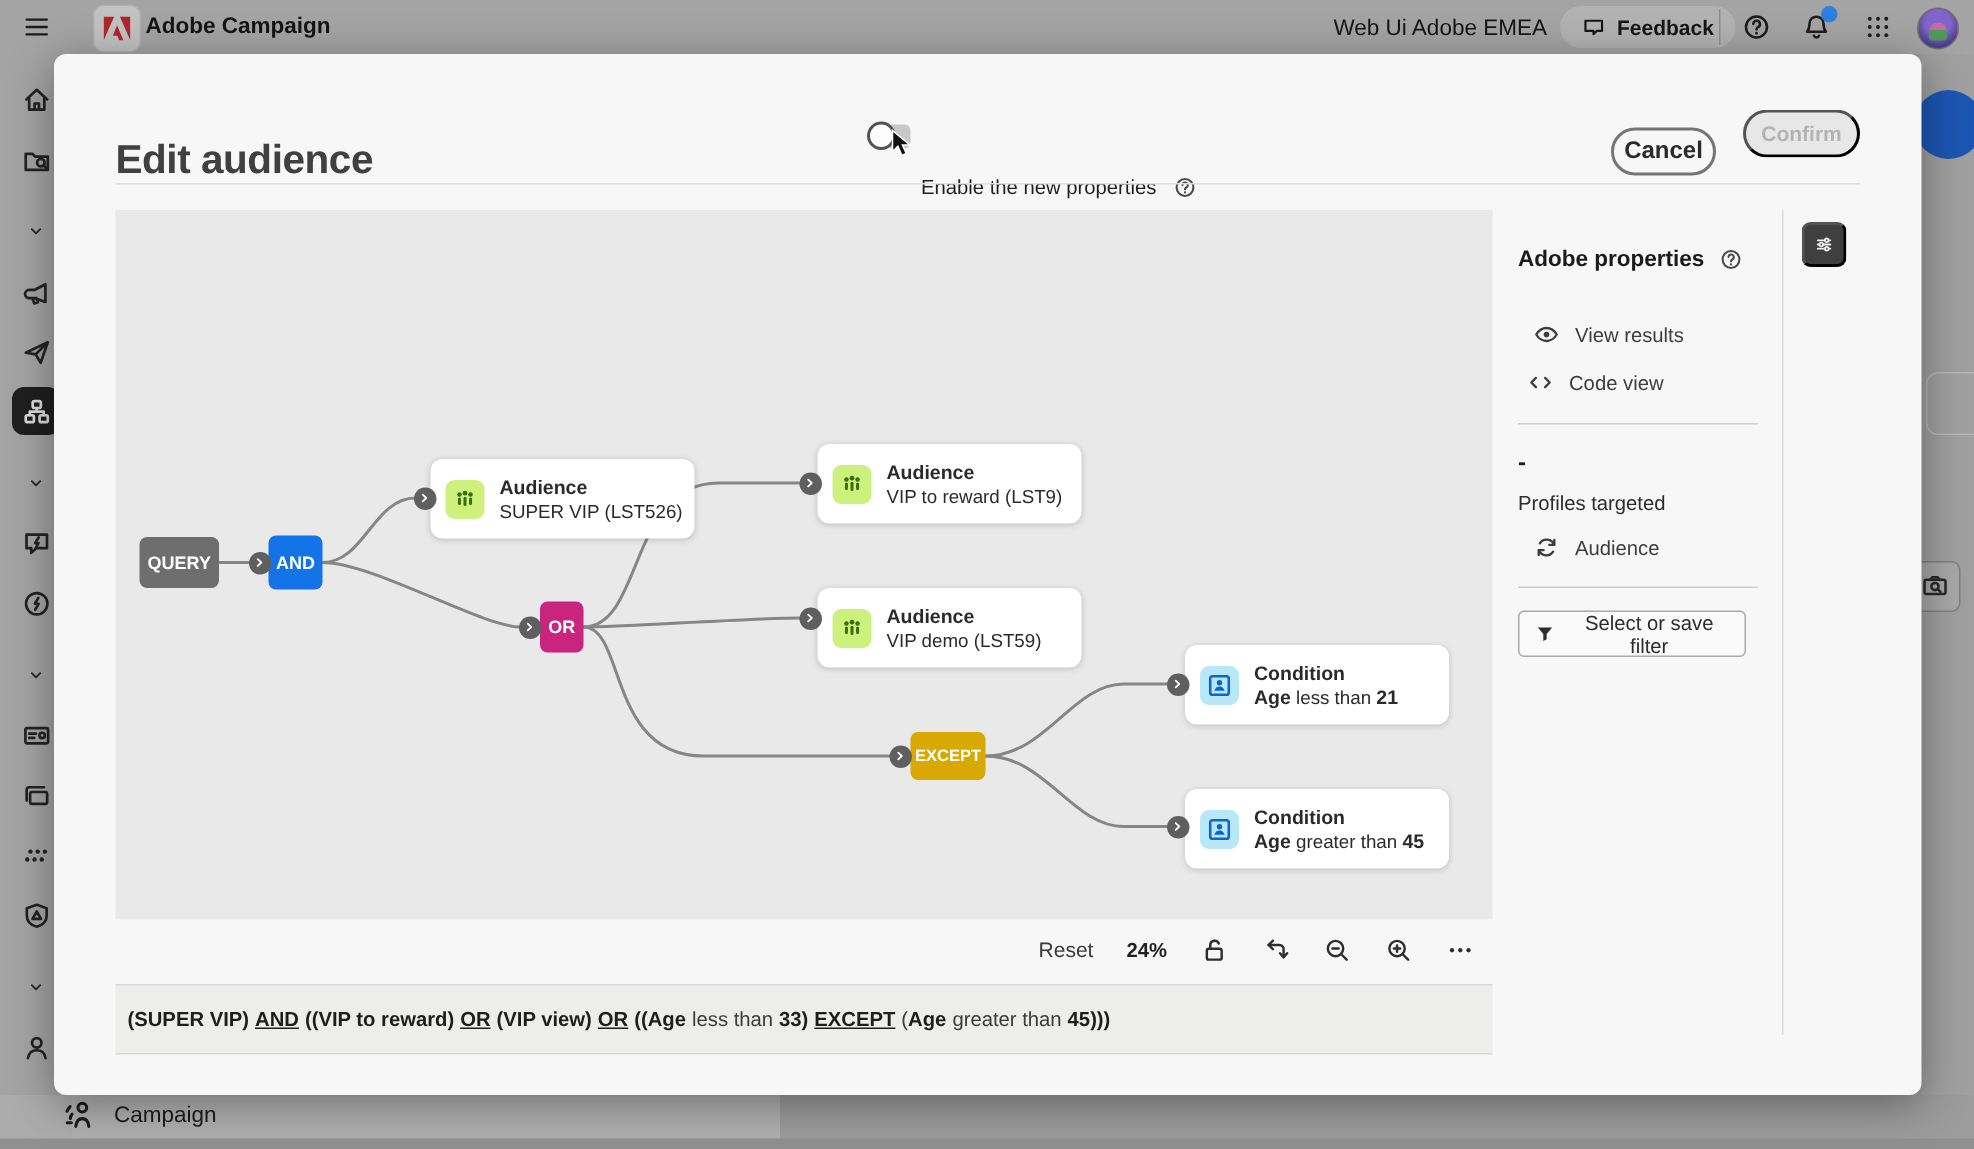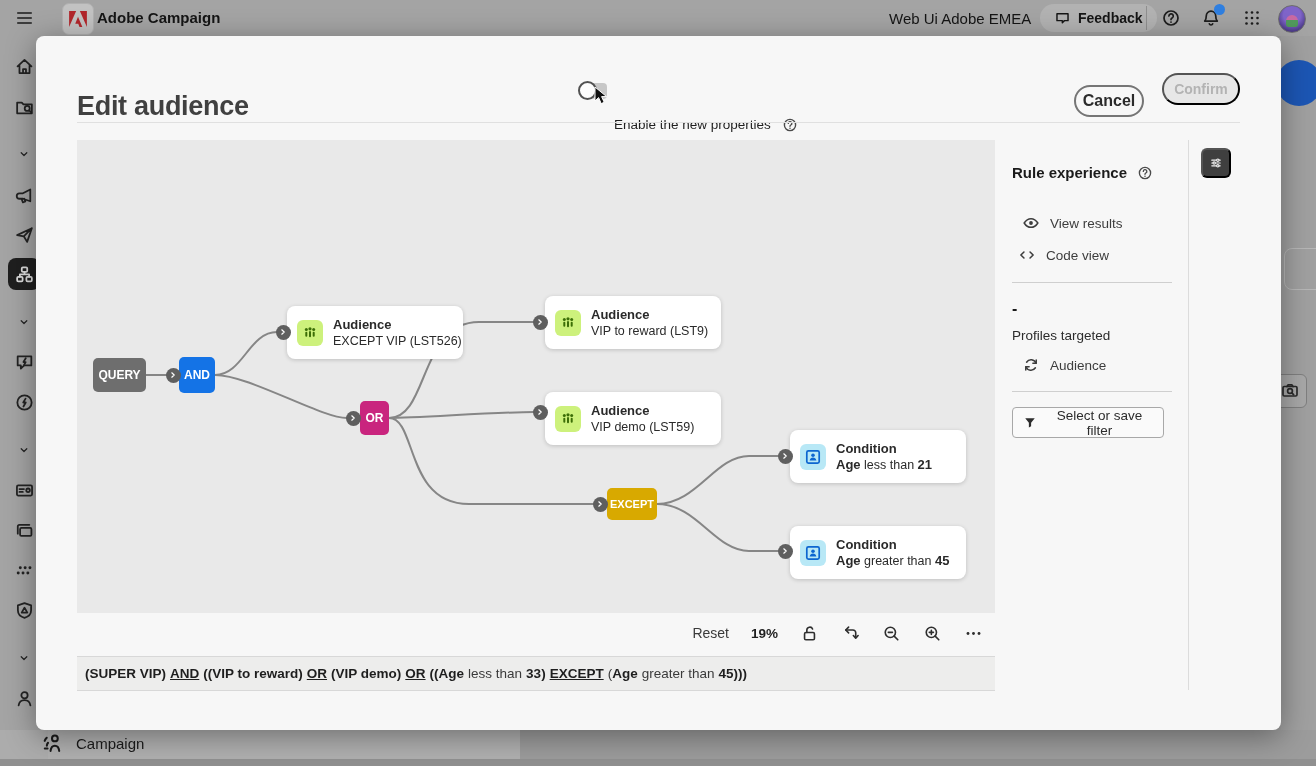--- a/index.html
+++ b/index.html
@@ -56,21 +56,21 @@
   .ico-green{background:#cdf17c;}
   .ico-blue{background:#b8e8f6;}
   .card-txt{font-size:12.5px;line-height:16px;color:#2a2a2a;}
   .card-txt b{font-size:13px;}
   .port{position:absolute;width:15px;height:15px;border-radius:50%;background:#5f5f5f;display:flex;align-items:center;justify-content:center;color:#fff;}
   .port svg{width:8px;height:8px;}
   .toolbar{position:absolute;left:41px;top:582px;width:918px;height:30px;display:flex;justify-content:flex-end;align-items:center;gap:22px;padding-right:12px;box-sizing:border-box;color:#2e2e2e;}
   .toolbar .t-ico{width:19px;height:19px;color:#2e2e2e;}
   .t-reset{font-size:14px;color:#3a3a3a;}
   .t-zoom{font-size:13.5px;font-weight:bold;color:#1f1f1f;}
-  .formula{position:absolute;left:41px;top:620px;width:918px;height:35px;background:#ededec;border-top:1px solid #d8d8d8;border-bottom:1px solid #d8d8d8;
+  .formula{position:absolute;left:41px;top:620px;width:918px;height:47px;background:#ededec;border-top:1px solid #d8d8d8;border-bottom:1px solid #d8d8d8;
            box-sizing:border-box;display:flex;align-items:center;padding:0 8px;font-size:13.5px;color:#1e1e1e;white-space:nowrap;overflow:hidden;}
   .fsb{font-weight:bold;}
   .fsu{font-weight:bold;text-decoration:underline;}
   .fsr{font-weight:normal;color:#3a3a3a;}
   .formula span{margin-right:4px;}
   .formula span.tight{margin-right:0;}
   .panel{position:absolute;left:976px;top:128px;width:180px;}
   .p-title{position:absolute;left:0;top:0;font-size:15px;font-weight:bold;color:#1b1b1b;display:flex;align-items:center;gap:10px;}
   .p-link{position:absolute;display:flex;align-items:center;gap:10px;font-size:13.5px;color:#3d3d3d;}
   .p-link .t-ico{width:18px;height:18px;color:#3d3d3d;}
@@ -355,21 +355,21 @@
               <svg viewBox="0 0 20 20" fill="#3c6e07">
                 <circle cx="6.3" cy="6.6" r="1.5"></circle>
                 <circle cx="10" cy="5.8" r="1.6"></circle>
                 <circle cx="13.7" cy="6.6" r="1.5"></circle>
                 <rect x="5.3" y="8.7" width="2" height="5" rx="1"></rect>
                 <rect x="9" y="8.1" width="2" height="6.2" rx="1"></rect>
                 <rect x="12.7" y="8.7" width="2" height="5" rx="1"></rect>
               </svg>
             </span>
           </span>
-        <div class="card-txt"><b>Audience</b><br><span>EXCEPT VIP (LST526)</span></div>
+        <div class="card-txt"><b>Audience</b><br><span>SUPER VIP (LST526)</span></div>
       </div>
       <div class="card" style="left:468px;top:156px;">
         <span class="card-ico ico-green">
             <span data-icon="people-fill" style="width:20px;height:20px;">
               <svg viewBox="0 0 20 20" fill="#3c6e07">
                 <circle cx="6.3" cy="6.6" r="1.5"></circle>
                 <circle cx="10" cy="5.8" r="1.6"></circle>
                 <circle cx="13.7" cy="6.6" r="1.5"></circle>
                 <rect x="5.3" y="8.7" width="2" height="5" rx="1"></rect>
                 <rect x="9" y="8.1" width="2" height="6.2" rx="1"></rect>
@@ -463,21 +463,21 @@
         </span>
         <span class="port" style="left: 700.5px; top: 403.5px;">
           <svg viewBox="0 0 20 20" fill="none" stroke="#fff" stroke-width="3" stroke-linecap="round" stroke-linejoin="round">
             <path d="M7 4.5 13 10 7 15.5"></path>
           </svg>
         </span>
       </div>
 
     <div class="toolbar">
       <span class="t-reset">Reset</span>
-      <span class="t-zoom">19%</span>
+      <span class="t-zoom">24%</span>
       <span class="t-ico" data-icon="lock-open">
           <svg viewBox="0 0 20 20" fill="none" stroke="currentColor" stroke-width="1.7" stroke-linecap="round" stroke-linejoin="round">
             <rect x="4.8" y="9" width="10.4" height="7.6" rx="1.4"></rect>
             <path d="M7.2 9V6.4a3.1 3.1 0 0 1 6-1.1"></path>
           </svg>
         </span>
       <span class="t-ico" data-icon="corner-arrow">
           <svg viewBox="0 0 20 20" fill="none" stroke="currentColor" stroke-width="1.7" stroke-linecap="round" stroke-linejoin="round">
             <path d="M5 6.3h7.6A2.9 2.9 0 0 1 15.5 9.2v4.6"></path>
             <path d="M8 3.3 5 6.3l3 3M13 12.1l2.5 2.9 2.5-2.9"></path>
@@ -502,35 +502,35 @@
             <circle cx="15.8" cy="10" r="1.5" fill="currentColor" stroke="none"></circle>
           </svg>
         </span>
     </div>
 
     <div class="formula">
       <span class="fsb">(SUPER VIP)</span>
       <span class="fsu">AND</span>
       <span class="fsb">((VIP to reward)</span>
       <span class="fsu">OR</span>
-      <span class="fsb">(VIP demo)</span>
+      <span class="fsb">(VIP view)</span>
       <span class="fsu">OR</span>
       <span class="fsb">((Age</span>
       <span class="fsr">less than</span>
       <span class="fsb">33)</span>
       <span class="fsu">EXCEPT</span>
       <span class="fsr tight">(</span>
         <span class="fsb">Age</span>
       <span class="fsr">greater than</span>
       <span class="fsb">45)))</span>
     </div>
 
     <div class="panel">
       <div class="p-title">
-        <span>Rule experience</span>
+        <span>Adobe properties</span>
         <span class="hq" data-icon="question">
             <svg viewBox="0 0 20 20" fill="none" stroke="currentColor" stroke-width="1.7" stroke-linecap="round" stroke-linejoin="round">
               <circle cx="10" cy="10" r="7"></circle>
               <path d="M7.9 8a2.2 2.2 0 1 1 3.2 2c-.7.4-1.1.9-1.1 1.6"></path>
               <circle cx="10" cy="14.1" r=".9" fill="currentColor" stroke="none"></circle>
             </svg>
           </span>
       </div>
       <div class="p-link" style="top:50px;left:10px;">
         <span class="t-ico" data-icon="eye">

